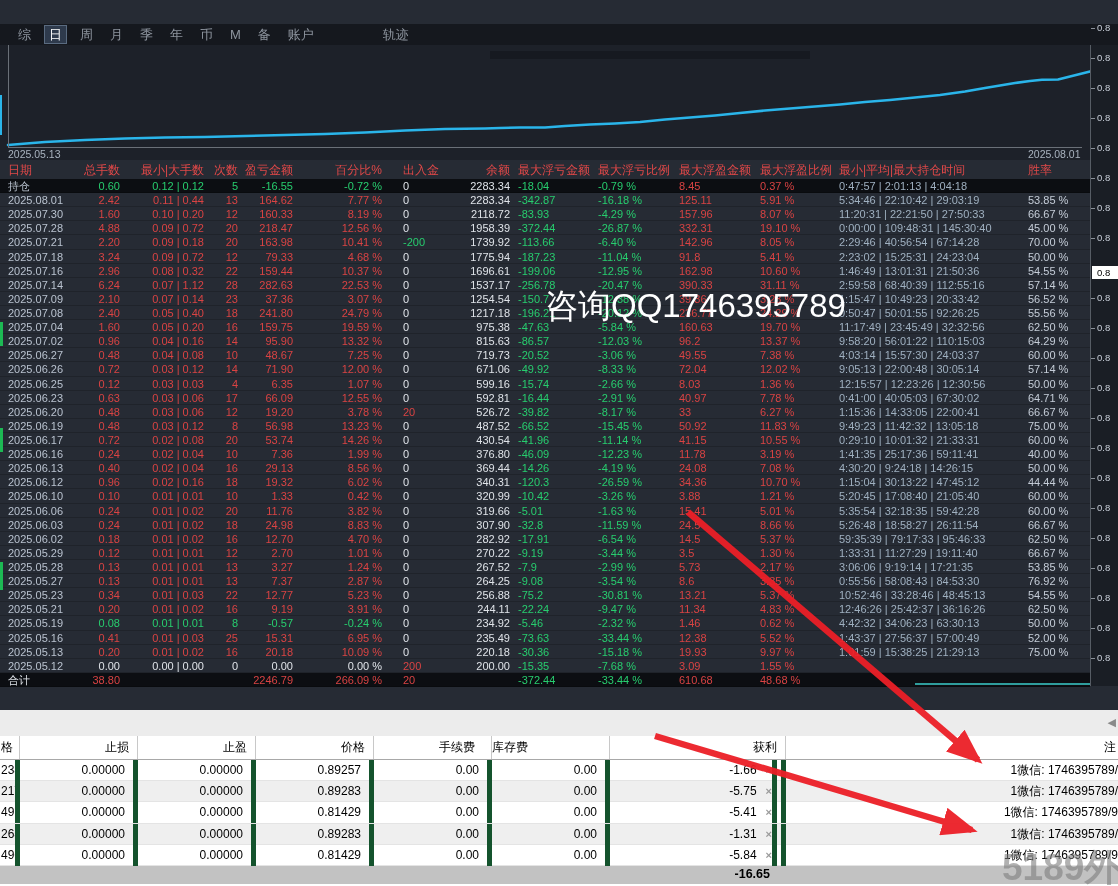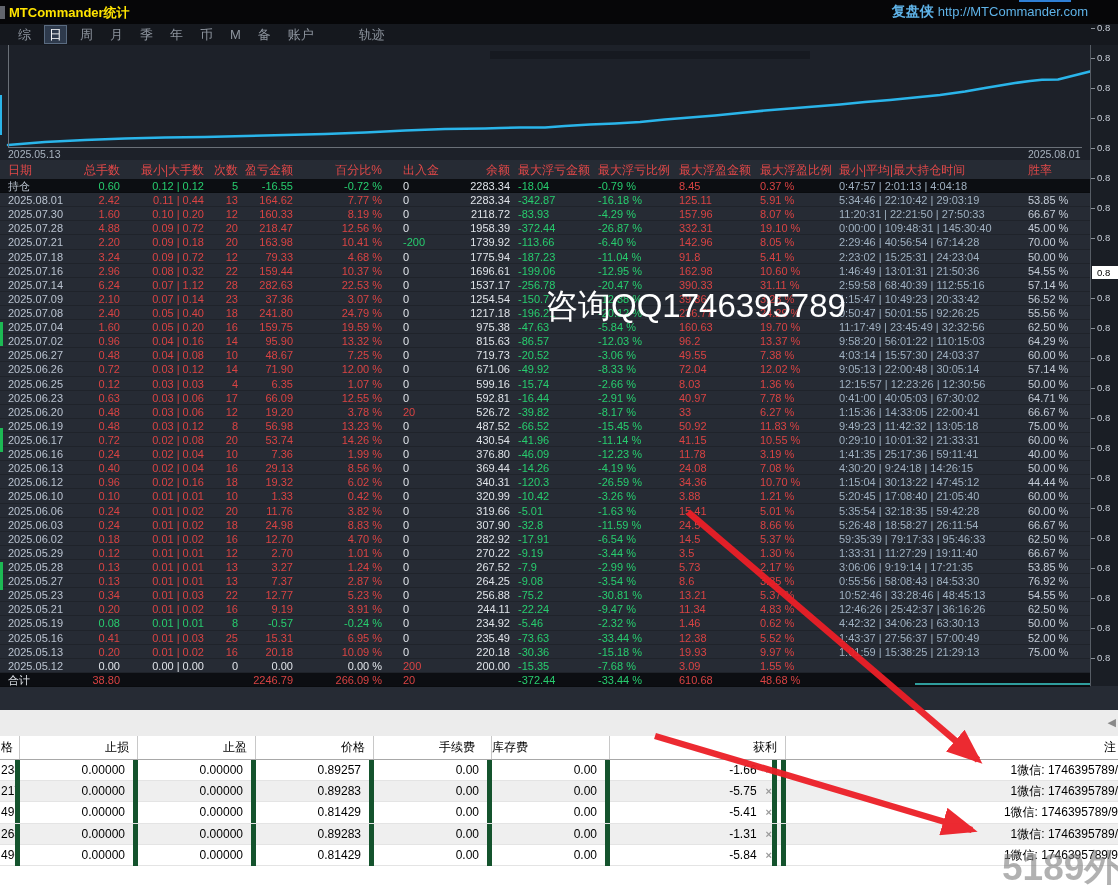--- a/index.html
+++ b/index.html
@@ -10,21 +10,21 @@
   #title{position:absolute;left:9px;top:4px;color:#ffe400;font-size:13px;font-weight:bold;}
   #brand{position:absolute;right:30px;top:3px;color:#5fb3e8;font-size:14px;white-space:nowrap;}
   #brand .url{font-size:13px;}
   .edge-ico{position:absolute;left:0;width:5px;height:13px;background:#8a8f98;opacity:.7;}
   .topdash{position:absolute;top:0;height:2px;background:#2f7fd6;}
   
   #menubar{position:absolute;left:0;top:24px;width:1118px;height:21px;background:#15181e;
            display:flex;align-items:center;padding-left:14px;box-sizing:border-box;gap:9px;}
   .mitem{color:#8d949e;font-size:13px;padding:0 4px;line-height:17px;cursor:default;}
   .mitem.active{background:#2e3a4c;border:1px solid #5a6b80;color:#fff;}
-  .mitem.far{margin-left:28px;}
+  .mitem.far{margin-left:52px;}
   
   #chart{position:absolute;left:0;top:45px;width:1118px;height:115px;background:#1d2129;}
   #chart .band{position:absolute;left:490px;top:6px;width:320px;height:8px;background:rgba(0,0,0,.22);}
   #chart .bl{position:absolute;left:8px;top:0;width:1px;height:102px;background:#6a7078;}
   #chart .bb{position:absolute;left:8px;top:102px;width:1074px;height:1px;background:#6a7078;}
   .cdate{position:absolute;color:#a9b3bf;font-size:10.5px;top:103px;}
   
   #stats{position:absolute;left:0;top:161px;width:1090px;height:526px;background:#262b34;}
   .srow{display:grid;grid-template-columns:82px 38px 84px 34px 55px 91px 74px 54px 80px 81px 81px 79px 189px 68px;
         height:14.114px;line-height:14.4px;font-size:11px;white-space:nowrap;
@@ -74,26 +74,20 @@
   
   #wm-qq{position:absolute;left:545px;top:284px;color:#fff;font-size:33px;font-weight:500;white-space:nowrap;z-index:30;}
   #wm-site{position:absolute;left:1002px;top:843px;color:rgba(125,125,125,.6);font-size:37px;font-weight:bold;white-space:nowrap;z-index:40;}
   #arrows{position:absolute;left:0;top:0;width:1118px;height:886px;z-index:35;pointer-events:none;}
 </style>
 </head>
 <body>
 
 <div id="app">
 
-  <div id="titlebar">
-    <span class="edge-ico" style="top:6px"></span>
-    <span id="title">MTCommander统计</span>
-    <span id="brand"><b>复盘侠</b> <span class="url">http://MTCommander.com</span></span>
-    <span class="topdash" style="left:1019px;width:52px"></span>
-  </div>
 
   <div id="menubar">
     <span class="edge-ico" style="top:28px"></span>
   <span class="mitem">综</span>
       <span class="mitem active">日</span>
       <span class="mitem">周</span>
       <span class="mitem">月</span>
       <span class="mitem">季</span>
       <span class="mitem">年</span>
       <span class="mitem">币</span>
@@ -838,20 +832,23 @@
           <span class="o5">0.00</span>
           <span class="o6">0.00</span>
           <span class="o7">
             <b style="font-weight: normal;">-5.84</b>
             <span class="x">×</span>
           </span>
           <span class="o8">1微信: 1746395789/9</span>
         </div>
       </div>
   </div>
+  <div id="osum">
+    <span>-16.65</span>
+  </div>
   <div id="ostrip"></div>
 
   <div id="wm-qq">咨询QQ1746395789</div>
   <div id="wm-site">5189外汇网</div>
 
   <svg id="arrows">
     <defs>
       <marker id="ah" markerWidth="5.5" markerHeight="4.4" refX="4.6" refY="2.2" orient="auto">
         <polygon points="0,0 5.5,2.2 0,4.4" fill="#ec1f27"></polygon>
       </marker>

